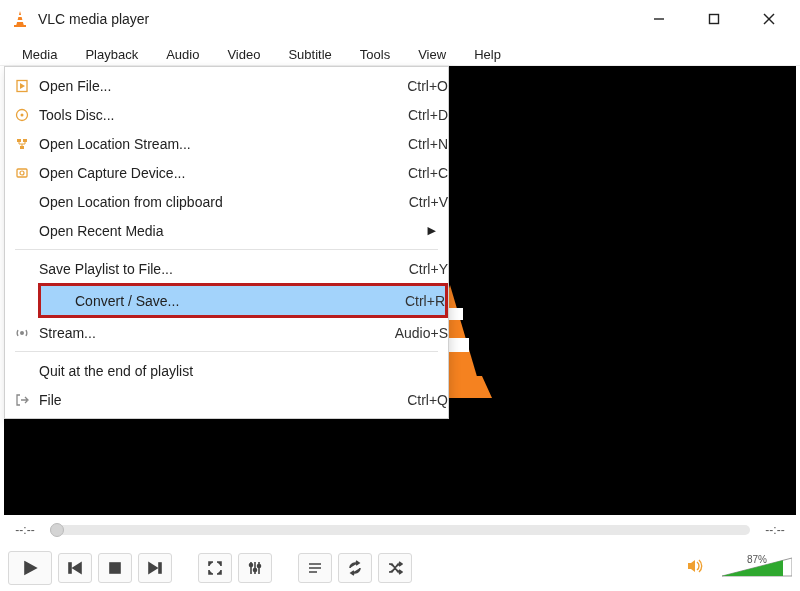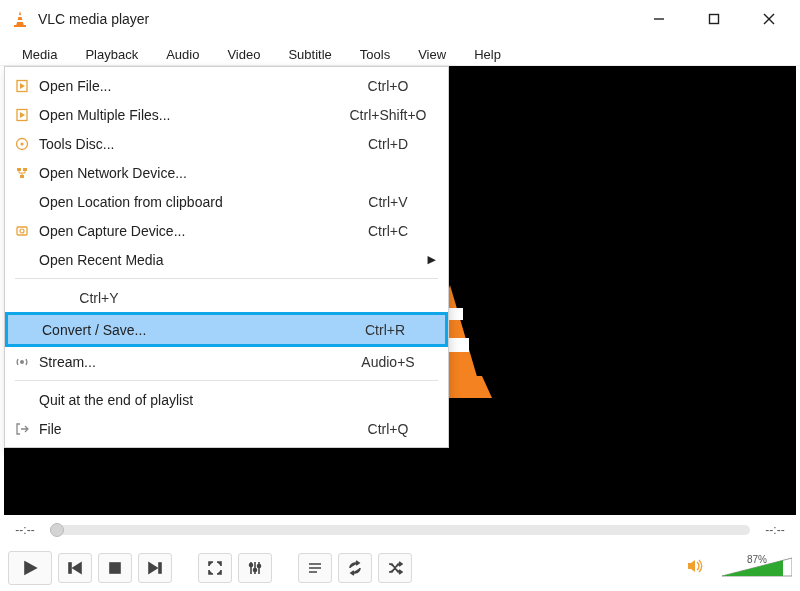--- a/index.html
+++ b/index.html
@@ -22,24 +22,24 @@
 
 
 .cone { position: absolute; left: 400px; top: 280px; width: 100px; height: 120px; }
 .cone svg { width: 100%; height: 100%; }
 
 
 .dropdown { position: absolute; left: 4px; top: 66px; width: 445px; background: #fff; border: 1px solid #d0d0d0; box-shadow: 2px 4px 10px rgba(0,0,0,0.15); padding: 4px 0; }
 .ditem { display: flex; align-items: center; height: 29px; font-size: 14px; color: #222; position: relative; }
 .ditem .dicon { width: 34px; display: flex; align-items: center; justify-content: center; }
 .ditem .dlabel { flex: 1; padding-right: 10px; }
-.ditem .dshort { width: 120px; text-align: center; color: #333; }
+.ditem .dshort { width: 120px; text-align: right; color: #333; }
 .ditem .darrow { position: absolute; right: 12px; font-size: 11px; color: #222; }
 .sep { height: 1px; background: #e2e2e2; margin: 4px 10px; }
-.highlight-box { border: 3px solid #0ea5e9; }
+.highlight-box { border: 3px solid #b91c1c; margin-left: 33px; }
 .highlight-inner { background: #a3d3fb; }
 
 
 .controls { position: absolute; left: 0; right: 0; bottom: 0; height: 76px; background: #fff; padding: 4px 8px 6px 8px; }
 .timerow { display: flex; align-items: center; height: 22px; gap: 8px; }
 .timelabel { font-size: 12px; color: #555; width: 34px; text-align: center; }
 .seek { flex: 1; height: 10px; background: #e8e8e8; border-radius: 5px; position: relative; }
 .seek::before { content: ""; position: absolute; left: 0; top: 50%; width: 12px; height: 12px; background: #d4d4d4; border: 1px solid #bbb; border-radius: 50%; transform: translate(0,-50%); }
 
 .btnrow { display: flex; align-items: center; height: 42px; gap: 6px; margin-top: 6px; }
@@ -115,72 +115,64 @@
           <rect x="2" y="1.5" width="10" height="11" fill="none" stroke="#e9a23b" stroke-width="1.3"></rect>
           <polygon points="5,4 10,7 5,10" fill="#e9a23b"></polygon>
         </svg>
       </span>
     <span class="dlabel">Open File...</span>
     <span class="dshort">Ctrl+O</span>
   </div>
   <div class="ditem">
     <span class="dicon">
         <svg width="14" height="14" viewBox="0 0 14 14">
-          <rect x="2" y="1.5" width="10" height="11" fill="none" stroke="#e9a23b" stroke-width="1.3"></rect>
-          <polygon points="5,4 10,7 5,10" fill="#e9a23b"></polygon>
-        </svg>
-      </span>
-    <span class="dlabel">Open Multiple Files...</span>
-    <span class="dshort">Ctrl+Shift+O</span>
-  </div>
-  <div class="ditem">
-    <span class="dicon">
-        <svg width="14" height="14" viewBox="0 0 14 14">
           <circle cx="7" cy="7" r="5.5" fill="none" stroke="#e9a23b" stroke-width="1.3"></circle>
           <circle cx="7" cy="7" r="1.5" fill="#e9a23b"></circle>
         </svg>
       </span>
     <span class="dlabel">Tools Disc...</span>
     <span class="dshort">Ctrl+D</span>
   </div>
   <div class="ditem">
     <span class="dicon">
         <svg width="14" height="14" viewBox="0 0 14 14">
           <rect x="2" y="2" width="4" height="3" fill="#e9a23b"></rect>
           <rect x="8" y="2" width="4" height="3" fill="#e9a23b"></rect>
           <rect x="5" y="9" width="4" height="3" fill="#e9a23b"></rect>
           <path d="M4 5v2h6V5M7 7v2" stroke="#e9a23b" stroke-width="1" fill="none"></path>
         </svg>
       </span>
-    <span class="dlabel">Open Network Device...</span>
+    <span class="dlabel">Open Location Stream...</span>
+    <span class="dshort">Ctrl+N</span>
+  </div>
+  <div class="ditem">
+    <span class="dicon">
+        <svg width="14" height="14" viewBox="0 0 14 14">
+          <rect x="2" y="3" width="10" height="8" rx="1" fill="none" stroke="#e9a23b" stroke-width="1.3"></rect>
+          <circle cx="7" cy="7" r="2" fill="none" stroke="#e9a23b" stroke-width="1.2"></circle>
+        </svg>
+      </span>
+    <span class="dlabel">Open Capture Device...</span>
+    <span class="dshort">Ctrl+C</span>
   </div>
   <div class="ditem">
     <span class="dicon"></span>
     <span class="dlabel">Open Location from clipboard</span>
     <span class="dshort">Ctrl+V</span>
-  </div>
-  <div class="ditem">
-    <span class="dicon">
-        <svg width="14" height="14" viewBox="0 0 14 14">
-          <rect x="2" y="3" width="10" height="8" rx="1" fill="none" stroke="#e9a23b" stroke-width="1.3"></rect>
-          <circle cx="7" cy="7" r="2" fill="none" stroke="#e9a23b" stroke-width="1.2"></circle>
-        </svg>
-      </span>
-    <span class="dlabel">Open Capture Device...</span>
-    <span class="dshort">Ctrl+C</span>
   </div>
   <div class="ditem">
     <span class="dicon"></span>
     <span class="dlabel">Open Recent Media</span>
     <span class="dshort"></span>
     <span class="darrow">▶</span>
   </div>
   <div class="sep"></div>
   <div class="ditem">
     <span class="dicon"></span>
+    <span class="dlabel">Save Playlist to File...</span>
     <span class="dshort">Ctrl+Y</span>
   </div>
   <div class="highlight-box">
     <div class="ditem highlight-inner">
       <span class="dicon"></span>
       <span class="dlabel">Convert / Save...</span>
       <span class="dshort">Ctrl+R</span>
     </div>
   </div>
   <div class="ditem">

